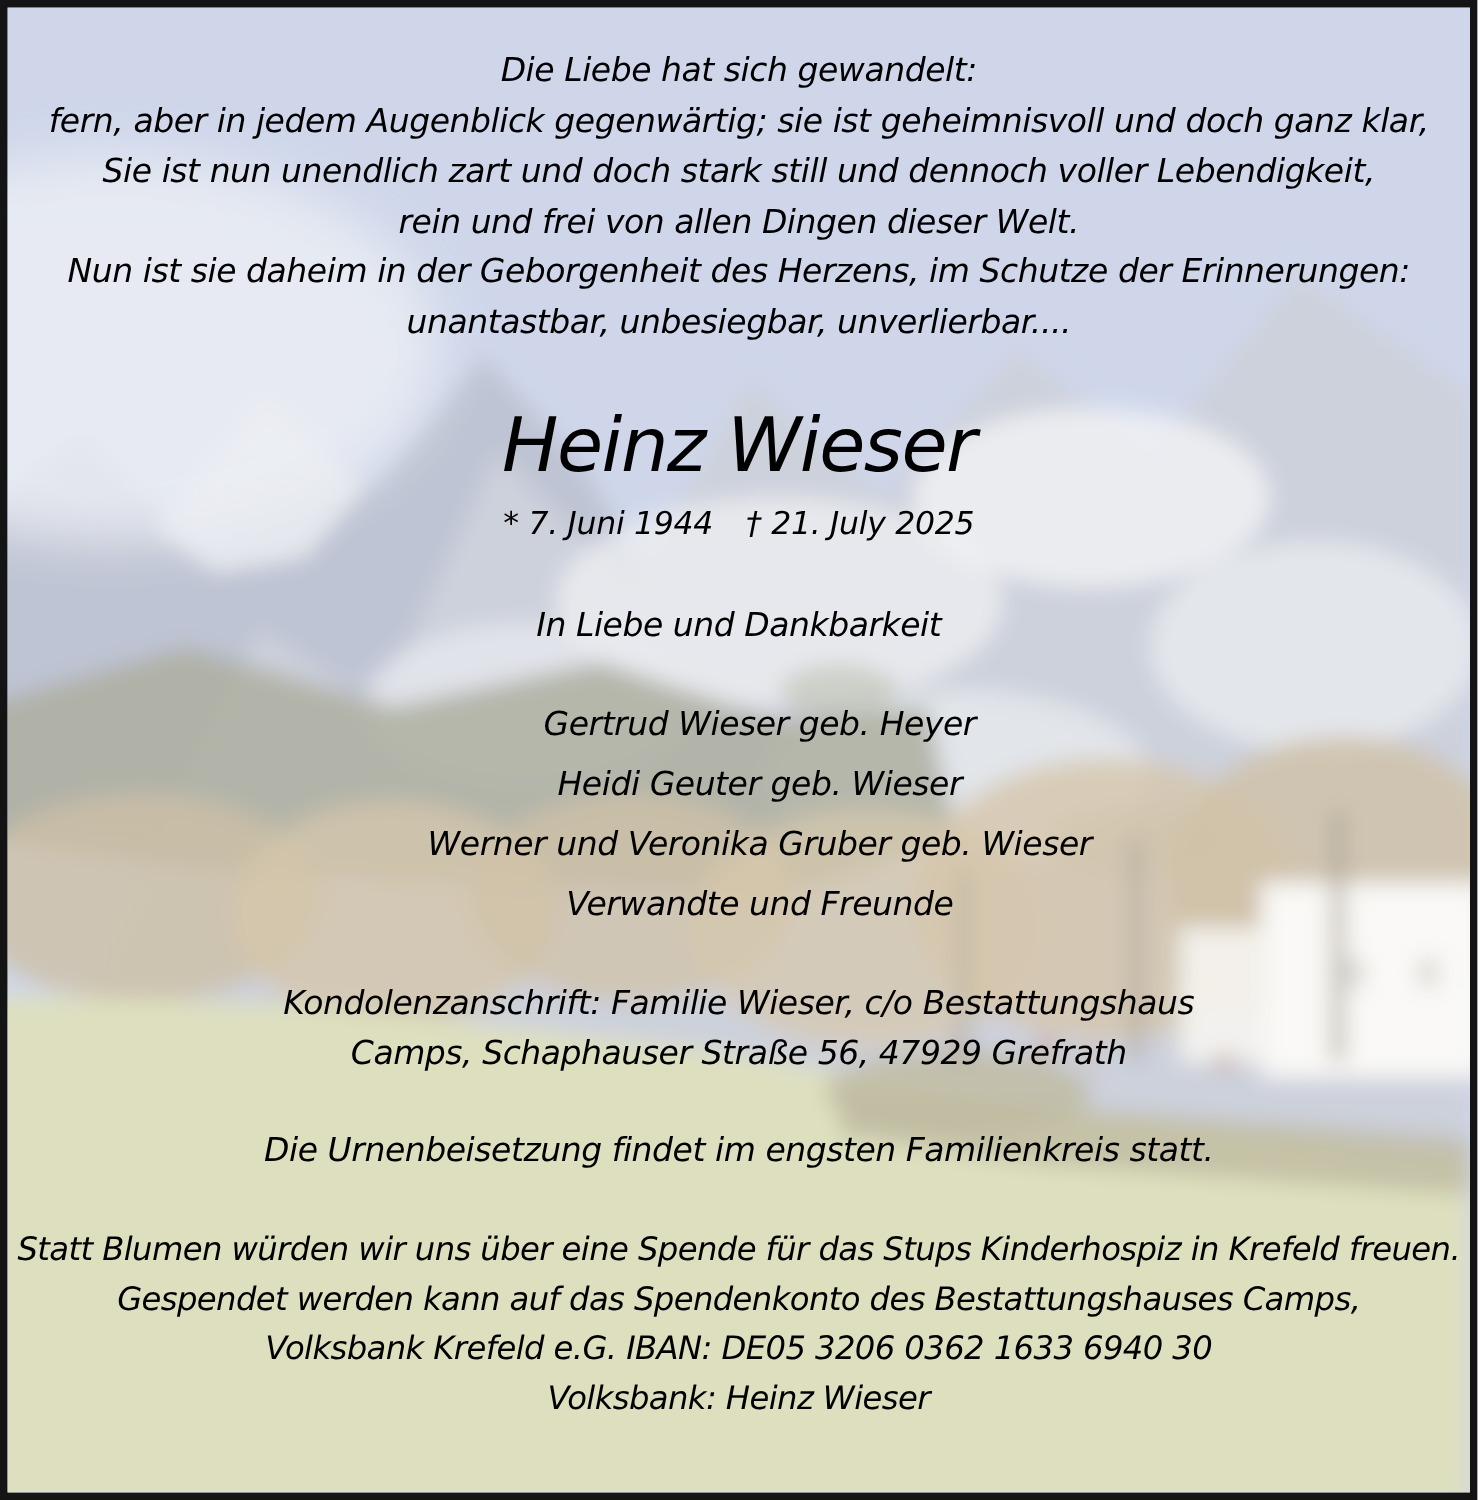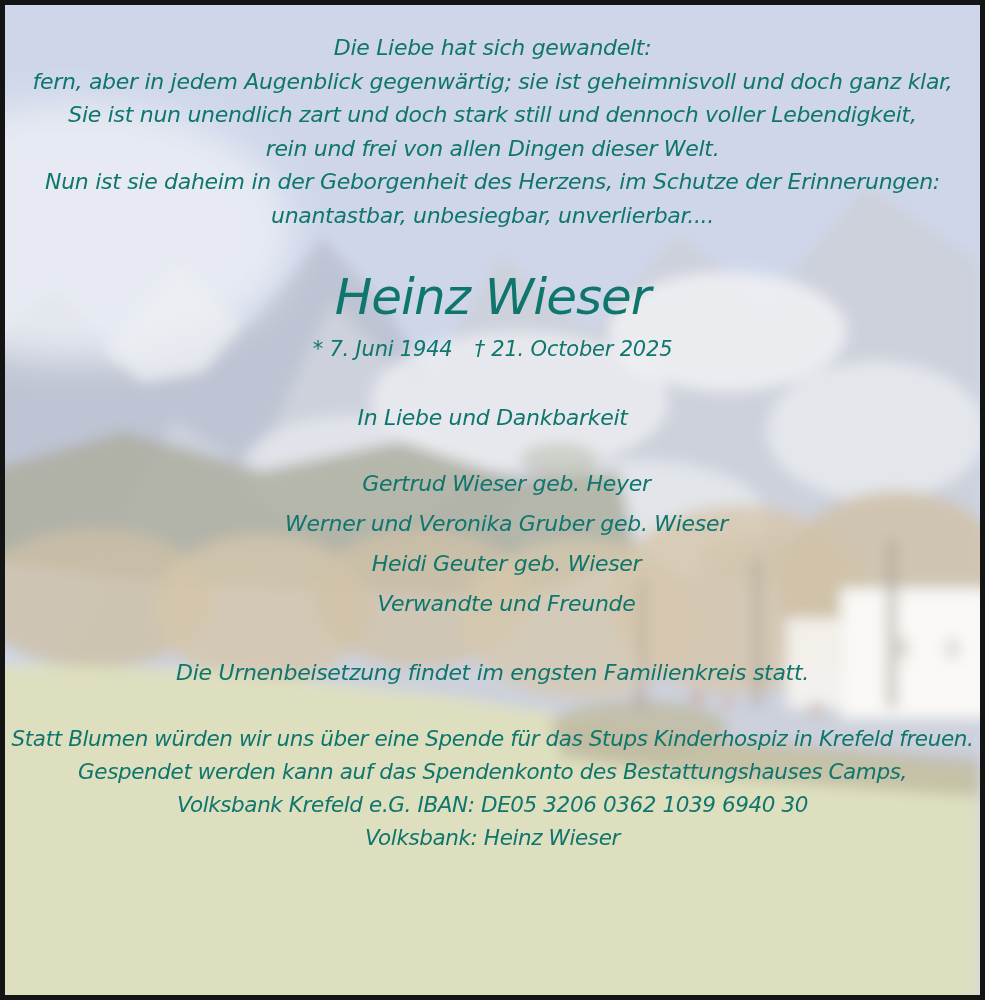--- a/index.html
+++ b/index.html
@@ -4,21 +4,21 @@
 <style>
   html,body { margin:0; padding:0; background:#e8e8e8; }
   .card {
     position:relative;
     width:985px; height:1000px;
     box-sizing:border-box;
     border:5px solid #141414;
     overflow:hidden;
     font-family:"DejaVu Sans", sans-serif;
     font-style:italic;
-    color:#0f766e;
+    color:#000000;
     background:#cfd7ea;
   }
   .bg { position:absolute; left:0; top:0; width:100%; height:100%; display:block; }
   .content { position:relative; text-align:center; width:100%; }
   .poem { padding-top:26px; font-size:22px; letter-spacing:-0.3px; }
   .pline { line-height:33.5px; white-space:nowrap; }
   .name {
     margin:36px 0 0 0; font-weight:400; font-style:italic;
     font-size:50px; line-height:58px; letter-spacing:-1px;
   }
@@ -95,36 +95,40 @@
       <div class="pline">fern, aber in jedem Augenblick gegenwärtig; sie ist geheimnisvoll und doch ganz klar,</div>
       <div class="pline">Sie ist nun unendlich zart und doch stark still und dennoch voller Lebendigkeit,</div>
       <div class="pline">rein und frei von allen Dingen dieser Welt.</div>
       <div class="pline">Nun ist sie daheim in der Geborgenheit des Herzens, im Schutze der Erinnerungen:</div>
       <div class="pline">unantastbar, unbesiegbar, unverlierbar....</div>
     </section>
 
     <h1 class="name">Heinz Wieser</h1>
 
     <div class="dates">
-      <span class="birth">* 7. Juni 1944</span><span class="death">† 21. October 2025</span>
+      <span class="birth">* 7. Juni 1944</span><span class="death">† 21. July 2025</span>
     </div>
 
     <div class="salutation">In Liebe und Dankbarkeit</div>
 
     <section class="mourners">
       <div class="mline">Gertrud Wieser geb. Heyer</div>
+      <div class="mline">Heidi Geuter geb. Wieser</div>
       <div class="mline">Werner und Veronika Gruber geb. Wieser</div>
-      <div class="mline">Heidi Geuter geb. Wieser</div>
       <div class="mline">Verwandte und Freunde</div>
     </section>
 
+    <section class="condolence">
+      <div class="cline">Kondolenzanschrift: Familie Wieser, c/o Bestattungshaus</div>
+      <div class="cline">Camps, Schaphauser Straße 56, 47929 Grefrath</div>
+    </section>
 
     <div class="burial">Die Urnenbeisetzung findet im engsten Familienkreis statt.</div>
 
     <section class="donation">
       <div class="dline">Statt Blumen würden wir uns über eine Spende für das Stups Kinderhospiz in Krefeld freuen.</div>
       <div class="dline">Gespendet werden kann auf das Spendenkonto des Bestattungshauses Camps,</div>
-      <div class="dline">Volksbank Krefeld e.G. IBAN: DE05 3206 0362 1039 6940 30</div>
+      <div class="dline">Volksbank Krefeld e.G. IBAN: DE05 3206 0362 1633 6940 30</div>
       <div class="dline">Volksbank: Heinz Wieser</div>
     </section>
 
   </main>
 </div>
 
 </body></html>

